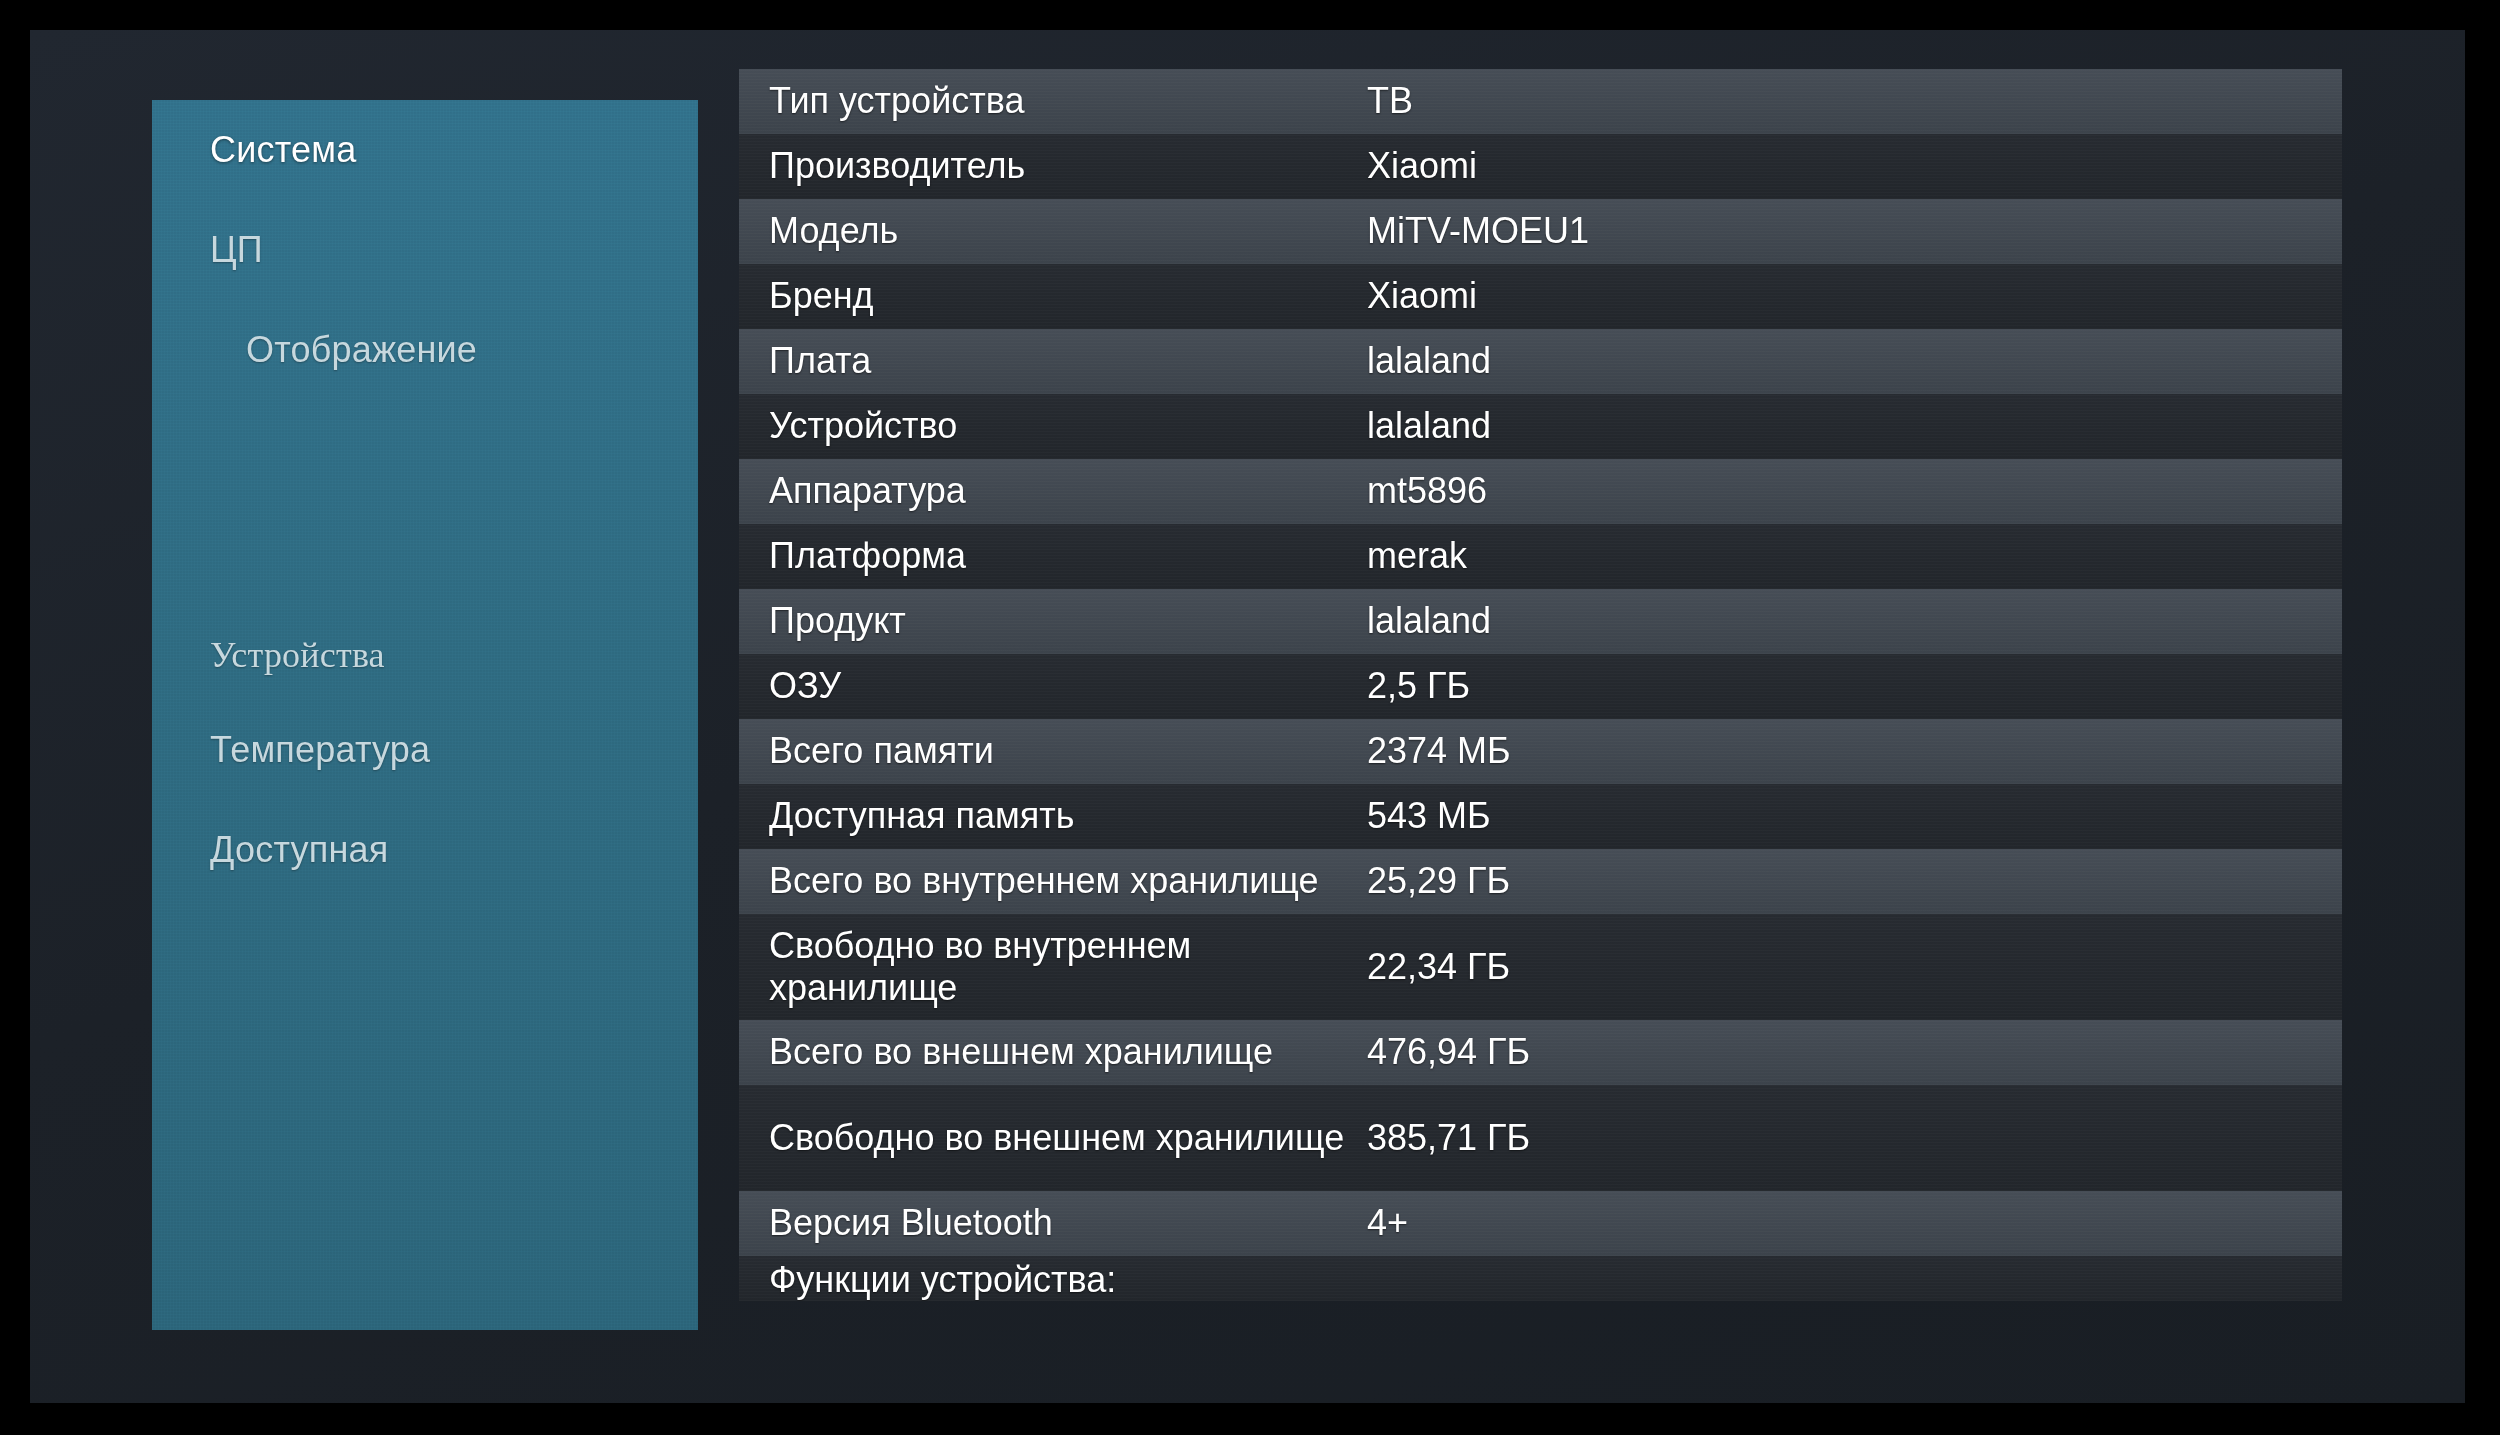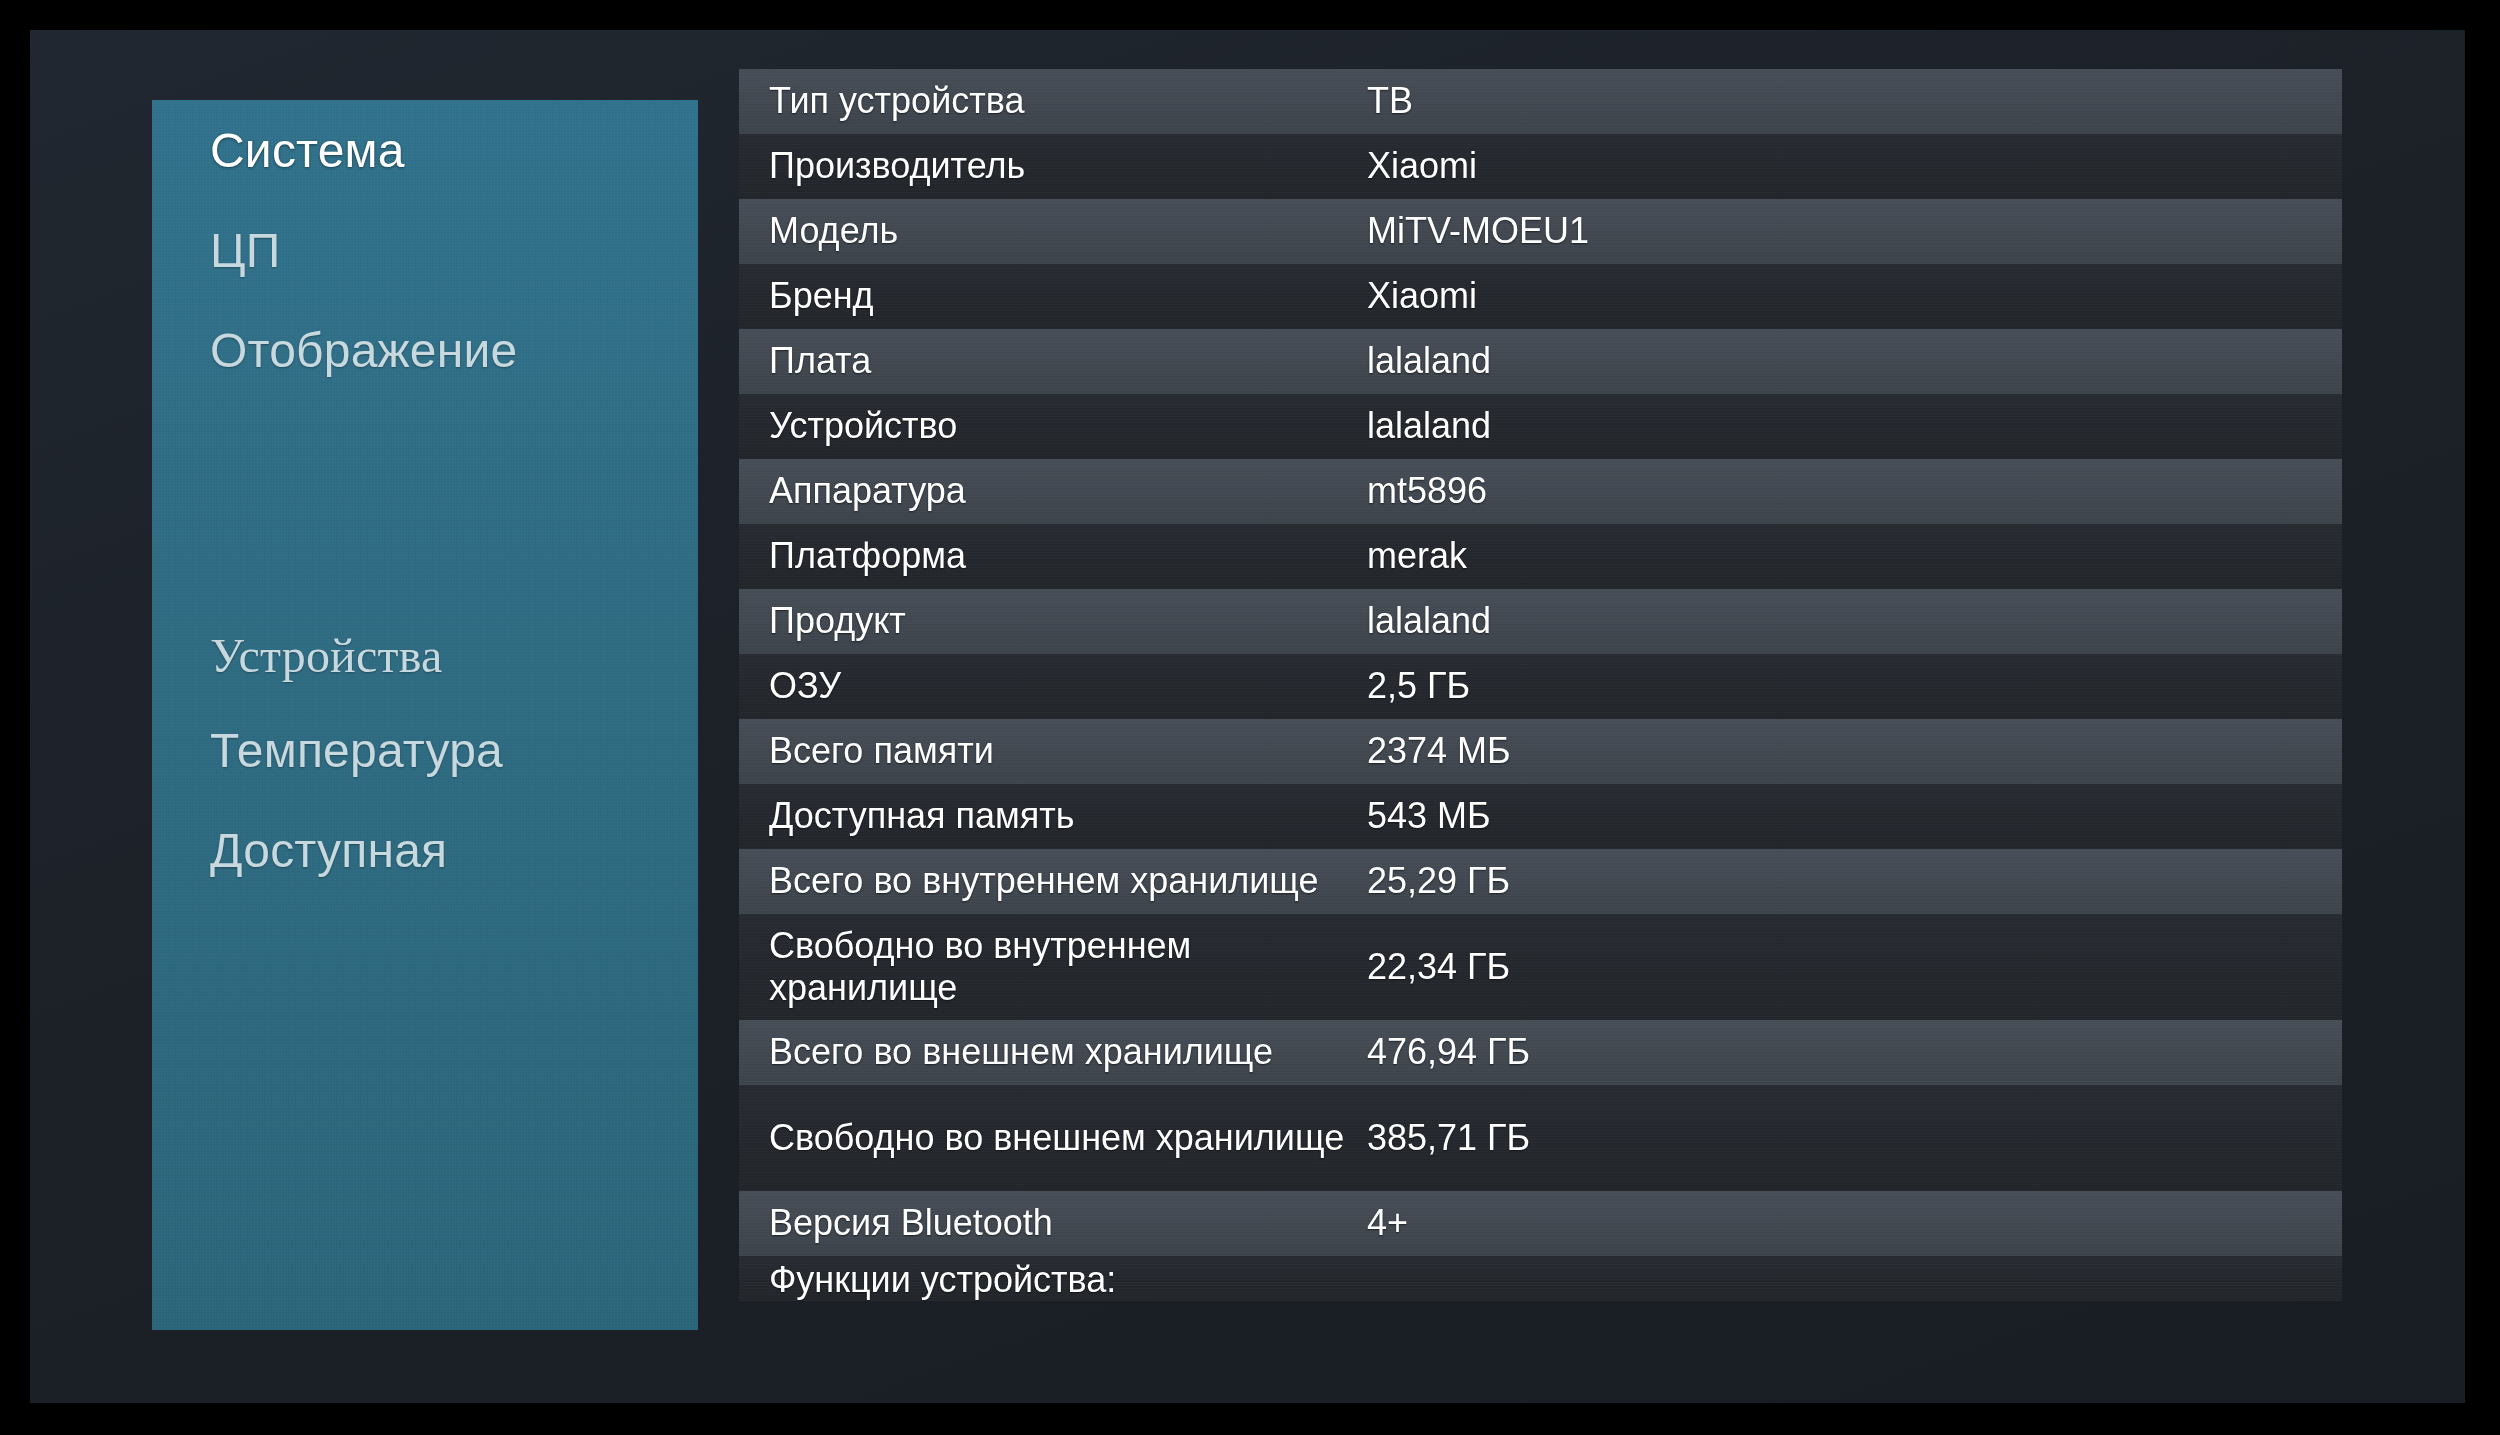--- a/index.html
+++ b/index.html
@@ -24,21 +24,21 @@
   #sidebar::after{
     content:"";position:absolute;inset:0;pointer-events:none;
     background-image:
       repeating-linear-gradient(0deg,rgba(255,255,255,.030) 0 1px,transparent 1px 3px),
       repeating-linear-gradient(90deg,rgba(255,255,255,.026) 0 1px,transparent 1px 3px);
     mix-blend-mode:overlay;
   }
   .nav-item{
     position:absolute;left:58px;width:470px;height:64px;
     display:flex;align-items:center;
-    font-size:48px;letter-spacing:.2px;
+    font-size:36px;letter-spacing:.2px;
     color:#c7d8de;
     text-shadow:0 1px 2px rgba(0,0,0,.30);
     white-space:nowrap;
     z-index:2;
   }
   .nav-item.active{color:#ffffff;text-shadow:0 1px 3px rgba(0,0,0,.45);}
 
   
   #table{
     position:absolute;left:709px;top:39px;width:1603px;height:1261px;
@@ -77,21 +77,21 @@
 <div id="screen">
   <div id="app">
 
     <nav id="sidebar">
         <div class="nav-item active" style="top: 18px;">
           <span>Система</span>
         </div>
         <div class="nav-item" style="top: 118px;">
           <span>ЦП</span>
         </div>
-        <div class="nav-item" style="top: 218px;">
+        <div class="nav-item" style="top: 218px; margin-left: 36px;">
           <span>Отображение</span>
         </div>
         <div class="nav-item" style="top: 523px; font-family: Liberation Serif, serif;">
           <span>Устройства</span>
         </div>
         <div class="nav-item" style="top: 618px;">
           <span>Температура</span>
         </div>
         <div class="nav-item" style="top: 718px;">
           <span>Доступная</span>

